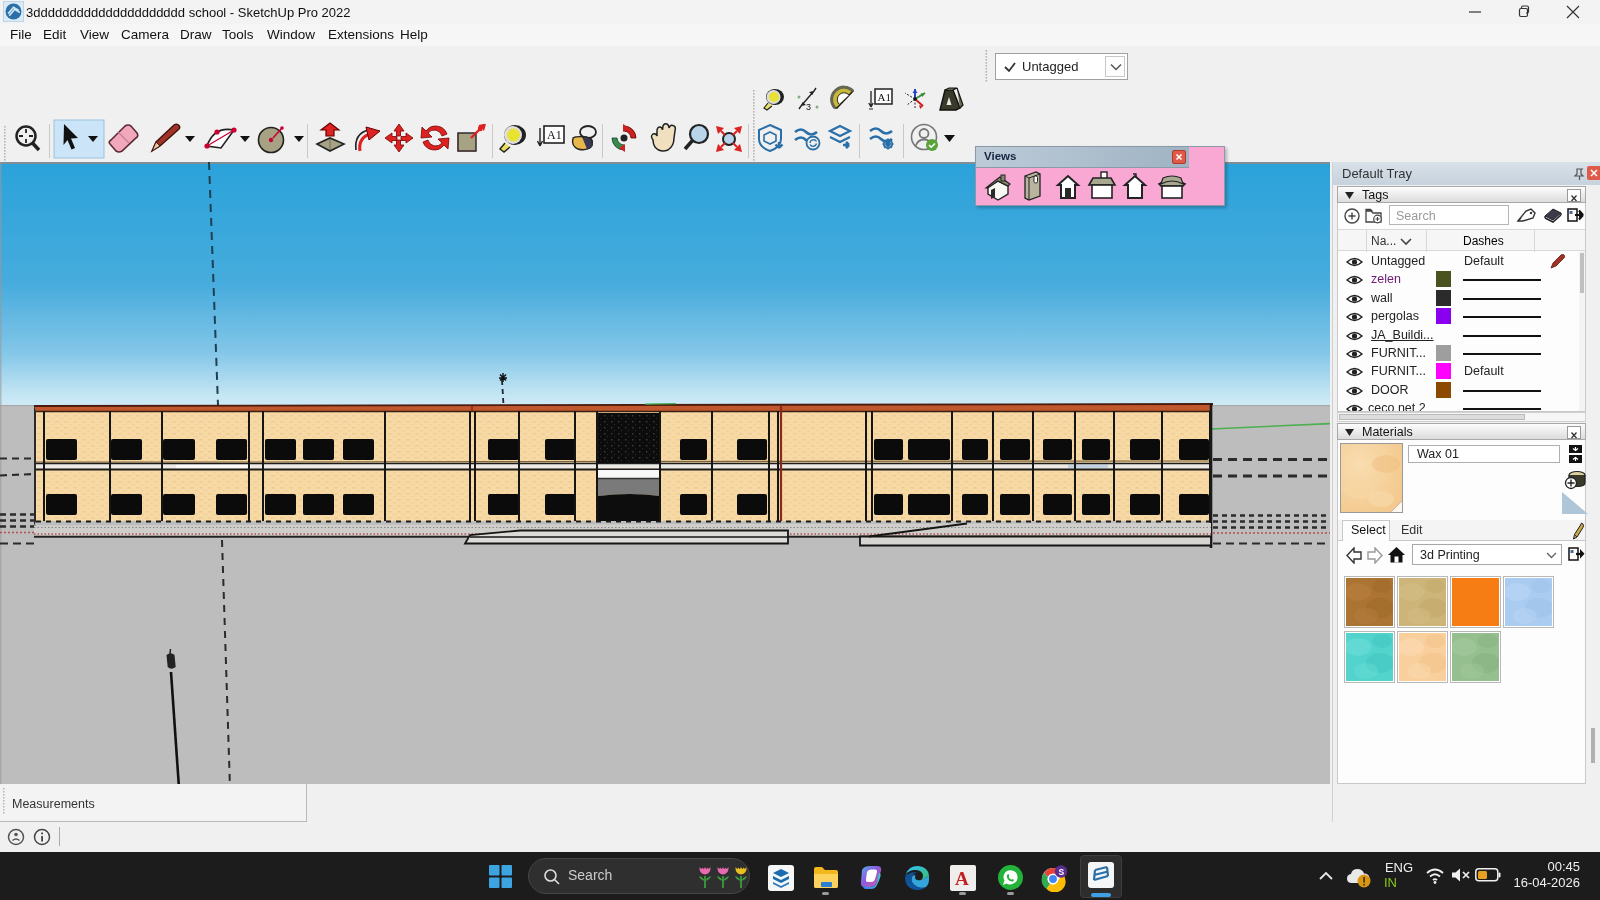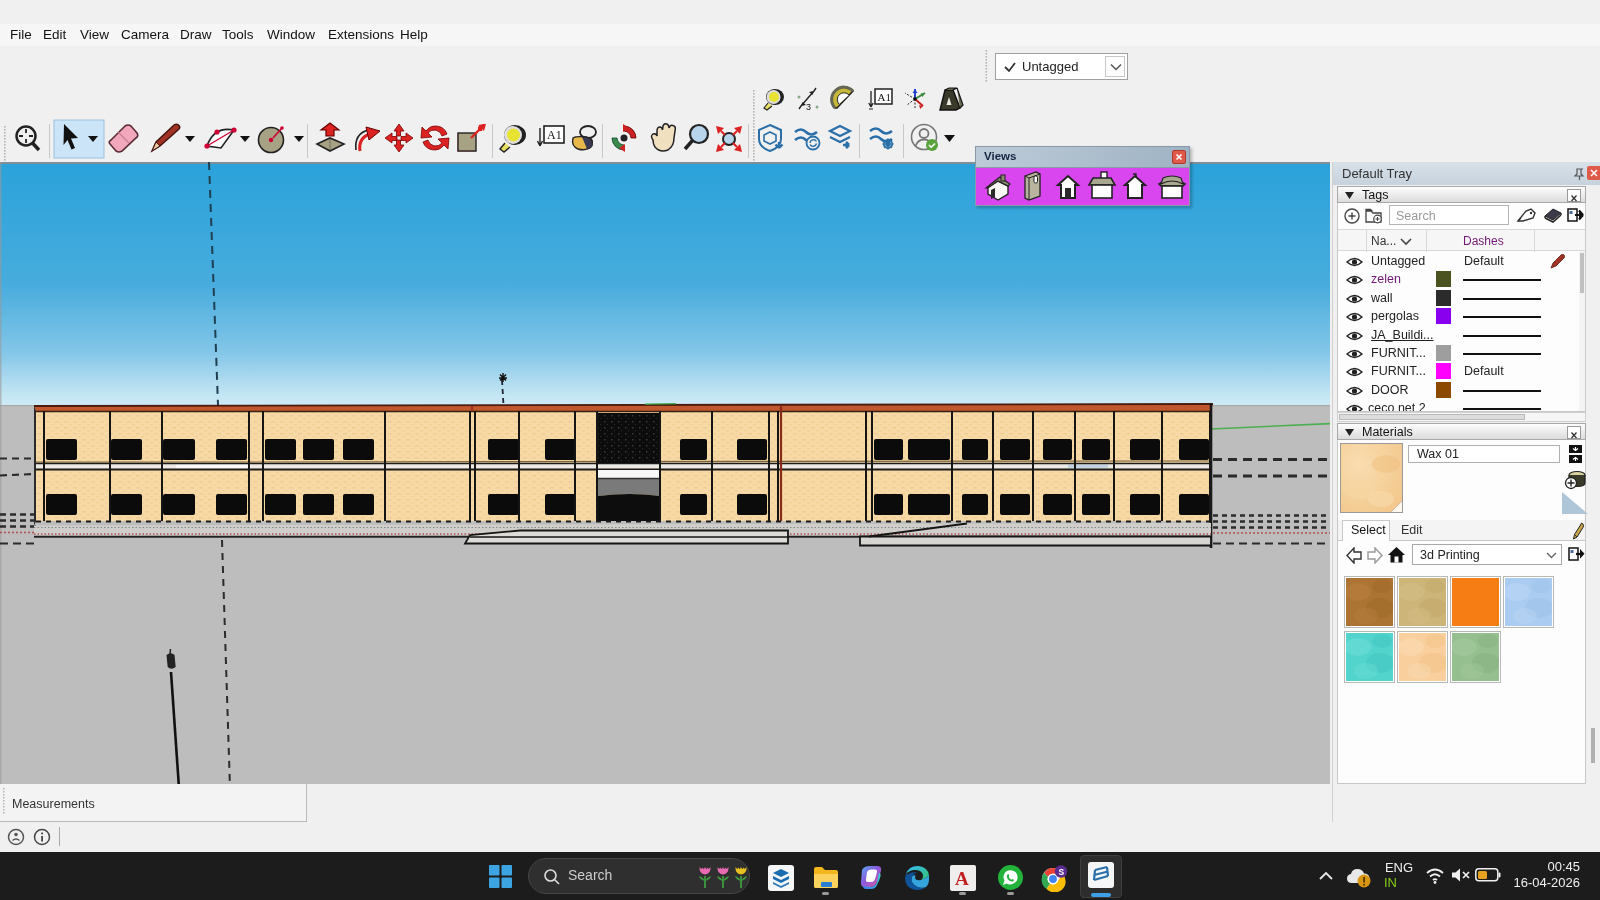--- a/index.html
+++ b/index.html
@@ -15,20 +15,38 @@
 #canvas { position:absolute; left:0; top:162px; width:1330px; height:622px; overflow:hidden; }
 #tray { position:absolute; left:1332px; top:162px; width:268px; height:690px; background:#f0f0f0; }
 #measure { position:absolute; left:0; top:784px; width:307px; height:38px; background:#f3f3f3; border-right:1.5px solid #b9b9b9; border-bottom:1.5px solid #b9b9b9; }
 #statusbar { position:absolute; left:0; top:822px; width:1600px; height:30px; background:#f0f0f0; }
 #taskbar { position:absolute; left:0; top:852px; width:1600px; height:48px; background:#1c1c1c; }
 .sectionhdr { background:linear-gradient(#fdfdfd,#dcdcdc); border:1px solid #a8a8a8; }
 </style>
 </head>
 <body>
 <div id="app">
+  <div id="titlebar">
+    <div style="position:absolute;left:3px;top:1px;width:21px;height:21px;background:#dceaf5;border:1px solid #bcd5e8;"></div>
+      <svg class="ticon" viewBox="0 0 16 16">
+        <circle cx="8" cy="8" r="7.5" fill="#2a6fa8"></circle>
+        <path d="M3 10 L8 4 L13 7 M4 12 L9 6 L14 9" stroke="#cfe4f2" stroke-width="1.6" fill="none"></path>
+      </svg>
+    <div class="ttext">3ddddddddddddddddddddd school - SketchUp Pro 2022</div>
+    <div class="winbtn" style="left:1452px;"><svg width="46" height="24">
+          <line x1="17" y1="12" x2="29" y2="12" stroke="#333" stroke-width="1.2"></line>
+        </svg></div>
+    <div class="winbtn" style="left:1500px;"><svg width="46" height="24">
+          <rect x="19.5" y="8.5" width="8" height="8" fill="none" stroke="#333" stroke-width="1.2" rx="1.5"></rect>
+          <path d="M21.5 8.5 v-1 a1.5 1.5 0 0 1 1.5 -1.5 h 4 a1.5 1.5 0 0 1 1.5 1.5 v 4 a1.5 1.5 0 0 1 -1.5 1.5 h-1" fill="none" stroke="#333" stroke-width="1.2"></path>
+        </svg></div>
+    <div class="winbtn" style="left:1550px;"><svg width="46" height="24">
+          <path d="M17 6 L29 18 M29 6 L17 18" stroke="#333" stroke-width="1.2"></path>
+        </svg></div>
+  </div>
   <div id="menubar">
     <span style="left:10px;">File</span>
       <span style="left:43px;">Edit</span>
       <span style="left:80px;">View</span>
       <span style="left:121px;">Camera</span>
       <span style="left:180px;">Draw</span>
       <span style="left:222px;">Tools</span>
       <span style="left:267px;">Window</span>
       <span style="left:328px;">Extensions</span>
       <span style="left:400px;">Help</span>
@@ -417,21 +435,21 @@
 <line x1="34" y1="365.5" x2="1211" y2="365.5" stroke="#777" stroke-width="0.8" stroke-dasharray="1.5 2"></line>
 <path d="M520 368.5 L470 373 L465 381.5 L788 381.5 L788 368.5 Z" fill="#dcdbd8" stroke="#151515" stroke-width="1.8"></path>
 <line x1="470" y1="375" x2="788" y2="375" stroke="#151515" stroke-width="1.3"></line>
 <path d="M860 374.5 L1211 374.5 L1211 383.5 L860 383.5 Z" fill="#d6d5d2" stroke="#151515" stroke-width="1.8"></path>
 <path d="M967 361.5 L869 374.5" fill="none" stroke="#151515" stroke-width="1.8"></path>
 <line x1="222" y1="378" x2="230" y2="626" stroke="#2b2b2b" stroke-width="2" stroke-dasharray="7 6"></line>
 <path d="M171 510 L179 626" stroke="#111" stroke-width="2.6" fill="none"></path>
 <path d="M166.5 493 q4.5 -3.5 8 0 l1.2 12 q-4.5 3.5 -8 0 Z" fill="#222"></path>
 <line x1="170" y1="492" x2="170.5" y2="487" stroke="#222" stroke-width="1.5"></line>
 </svg></div>
-  <div id="views" style="position:absolute;left:975px;top:146px;width:215px;height:60px;background:#d946ef;border:1px solid #8a9aa8;box-shadow:2px 2px 3px rgba(0,0,0,0.25);text-align:center;">
+  <div id="views" style="position:absolute;left:975px;top:146px;width:250px;height:60px;background:#f9a8d4;border:1px solid #8a9aa8;box-shadow:2px 2px 3px rgba(0,0,0,0.25);text-align:center;">
 <div style="position:absolute;left:0;top:0;width:213px;height:21px;background:linear-gradient(90deg,#bdcbd8,#9fb3c4);border-bottom:1px solid #8a9aa8;">
 <div style="position:absolute;left:8px;top:3px;font-size:11.5px;font-weight:bold;color:#16243e;">Views</div>
 <div style="position:absolute;right:3px;top:3px;width:14px;height:14px;background:#e05a4a;border:1px solid #b03a2a;border-radius:2px;">
           <svg width="12" height="12" style="position:absolute;left:0;top:0;">
             <path d="M3.5 3.5 L8.5 8.5 M8.5 3.5 L3.5 8.5" stroke="#fff" stroke-width="1.6"></path>
           </svg>
         </div>
 </div>
 <svg width="213" height="38" style="position:absolute;left:0;top:21px;" viewBox="0 0 213 38">
 <g transform="translate(10,5)">
@@ -512,21 +530,21 @@
             <rect x="2.5" y="5" width="3" height="3" fill="#4a6a9a"></rect>
             <path d="M8 9 L16 9 M16 9 L12 4.5 M16 9 L12 13.5" stroke="#111" stroke-width="2.2" fill="none"></path>
             <path d="M12 4 L16.5 8.8 L12 13.8 Z" fill="#111"></path>
           </svg>
 <div style="position:absolute;left:0;top:26px;width:247px;height:22px;background:#f6f6f6;border-top:1px solid #d8d8d8;border-bottom:1px solid #d8d8d8;">
 <div style="position:absolute;left:33px;top:3.5px;font-size:12px;color:#333;">Na...</div>
 <svg style="position:absolute;left:62px;top:8px;" width="12" height="8">
               <path d="M1 1 l5 5 l5 -5" fill="none" stroke="#444" stroke-width="1.6"></path>
             </svg>
 <div style="position:absolute;left:88px;top:0;width:1px;height:22px;background:#d8d8d8;"></div>
-<div style="position:absolute;left:125px;top:3.5px;font-size:12px;color:#701a75;">Dashes</div>
+<div style="position:absolute;left:125px;top:3.5px;font-size:12px;color:#000000;">Dashes</div>
 <div style="position:absolute;left:196px;top:0;width:1px;height:22px;background:#d8d8d8;"></div>
 <div style="position:absolute;left:28px;top:0;width:1px;height:22px;background:#d8d8d8;"></div>
 </div>
 <svg style="position:absolute;left:8px;top:53px;" width="17" height="12">
             <path d="M1 6 Q8.5 -1 16 6 Q8.5 13 1 6 Z" fill="none" stroke="#222" stroke-width="1.4"></path>
             <circle cx="8.5" cy="6" r="2.6" fill="#222"></circle>
           </svg>
           <div style="position:absolute;left:33px;top:51px;font-size:12.5px;color:#222;">Untagged</div>
           <div style="position:absolute;left:126px;top:51px;font-size:12.5px;color:#222;">Default</div>
           <svg style="position:absolute;left:212px;top:51px;" width="15" height="15">

